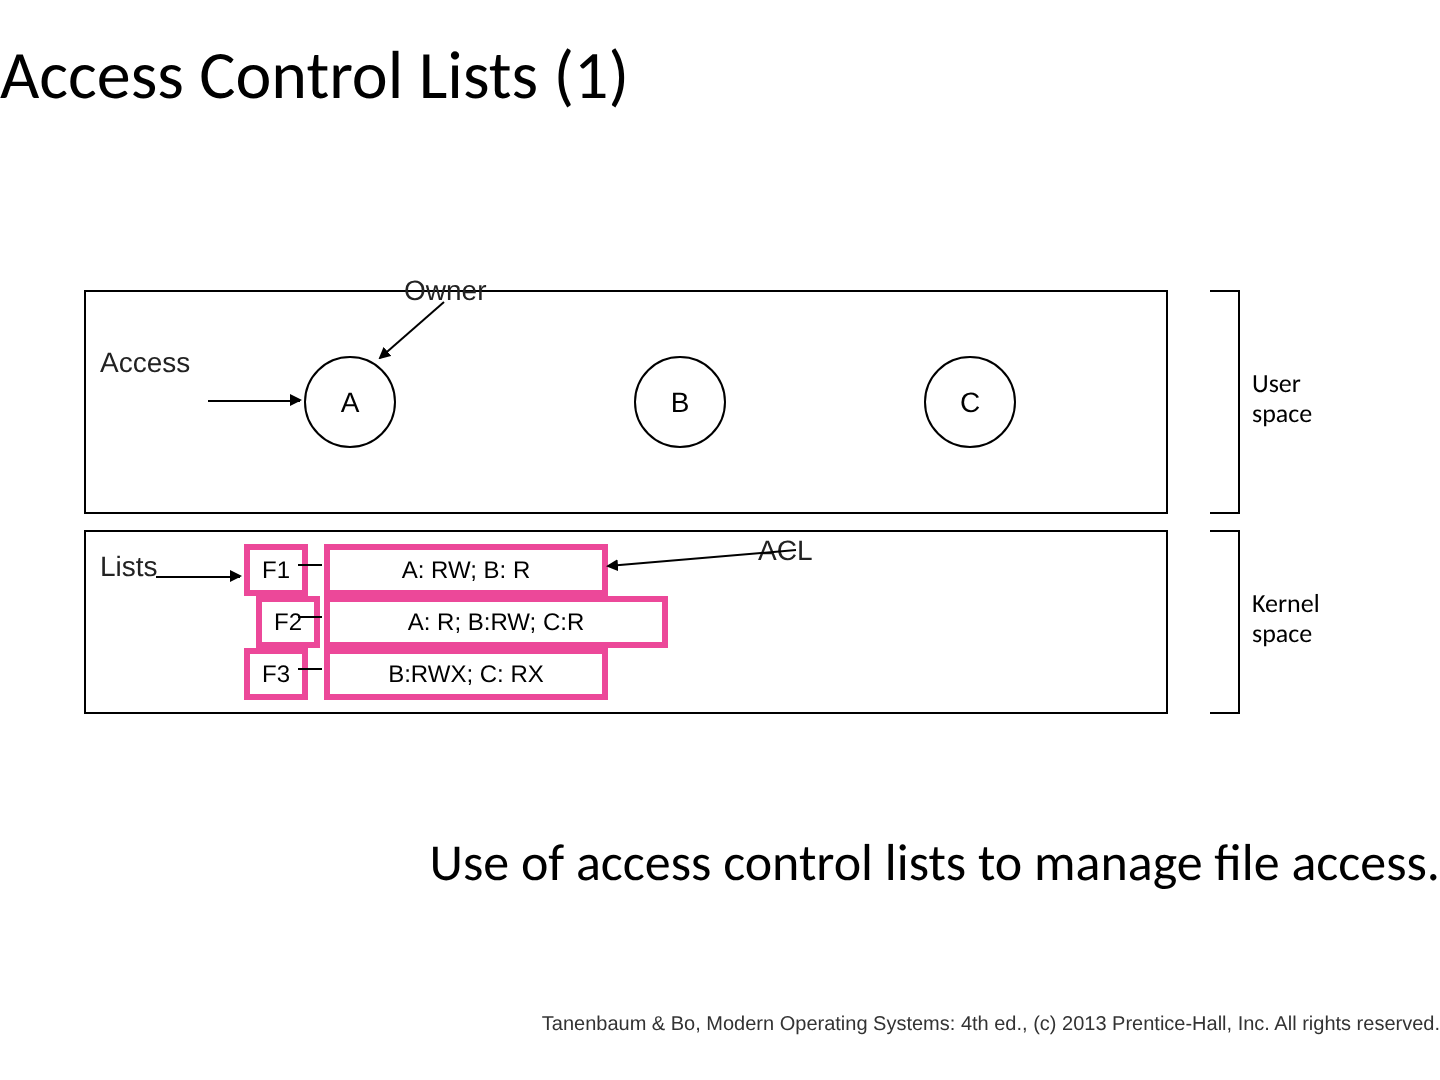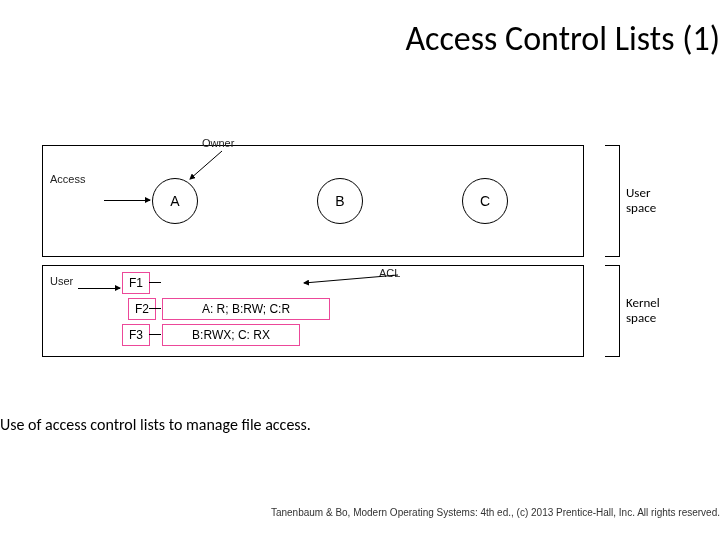--- a/index.html
+++ b/index.html
@@ -1,24 +1,24 @@
 <!DOCTYPE html>
 <html><head>
 <meta charset="utf-8">
 <style>
 html,body{margin:0;padding:0;width:720px;height:540px;background:#fff;font-family:Calibri,Arial,sans-serif;color:#000}
 .slide{position:relative;width:720px;height:540px}
-.title{position:absolute;top:18px;left:0;right:0;text-align:right;font-size:34px;color:#000}
+.title{position:absolute;top:18px;left:0;right:0;text-align:left;font-size:34px;color:#000}
 .diag{position:absolute;top:145px;left:42px;width:636px;height:220px}
 
 .box{position:absolute;border:1px solid #000}
 .userbox{top:0;left:0;width:540px;height:110px}
 .kernbox{top:120px;left:0;width:540px;height:90px}
 
-.lbl{position:absolute;font-family:Arial,Helvetica,sans-serif;font-size:11px;color:#222}  
+.lbl{position:absolute;font-family:Arial,Helvetica,sans-serif;font-size:14px;color:#222}  
 .lbl.inside{position:absolute}
 
 .brace{position:absolute;right:58px;width:14px;border-right:1px solid #000;border-top:1px solid #000;border-bottom:1px solid #000}
 .brace.user{top:0;height:110px}
 .brace.kern{top:120px;height:90px}
 .bracelbl{position:absolute;right:0;font-size:13px;text-align:left;width:52px}
 .bracelbl.user{top:40px}
 .bracelbl.kern{top:150px}
 
 .circle{position:absolute;width:44px;height:44px;border:1px solid #000;border-radius:50%;text-align:center;line-height:44px;font-size:14px;font-family:Arial}
@@ -28,37 +28,37 @@
 
 .proc-lbl{top:28px;left:8px}
 .arrow-proc{position:absolute;top:55px;left:62px;width:46px;height:1px;background:#000}
 .arrow-proc::after{content:"";position:absolute;right:-1px;top:-3px;border-left:6px solid #000;border-top:3px solid transparent;border-bottom:3px solid transparent}
 
 .own-lbl{top:-8px;left:160px}
 
 svg.overlay{position:absolute;top:0;left:0;width:540px;height:220px;pointer-events:none}
 
 .file-lbl{top:130px;left:8px}
-.fbox{position:absolute;border:1px solid #ec4899;font-size:12px;font-family:Arial;text-align:center}
+.fbox{position:absolute;border:3px solid #ec4899;font-size:12px;font-family:Arial;text-align:center}
 .fn{width:26px;height:20px;line-height:20px}
 .fn.F1{top:127px;left:80px}
 .fn.F2{top:153px;left:86px}
 .fn.F3{top:179px;left:80px}
 .acl{height:20px;line-height:20px;left:120px;padding:0 8px}
 .acl.a1{top:127px;width:120px}
 .acl.a2{top:153px;width:150px}
 .acl.a3{top:179px;width:120px}
 .link{position:absolute;height:1px;background:#000}
 .link.l1{top:137px;left:107px;width:12px}
 .link.l2{top:163px;left:107px;width:12px}
 .link.l3{top:189px;left:107px;width:12px}
 .link.fa{top:143px;left:36px;width:42px}
 .link.fa::after{content:"";position:absolute;right:-1px;top:-3px;border-left:6px solid #000;border-top:3px solid transparent;border-bottom:3px solid transparent}
 .acl-lbl{top:122px;left:337px}
-.caption{position:absolute;top:415px;left:0;right:0;text-align:left;font-size:16px}
+.caption{position:absolute;top:415px;left:0;right:0;text-align:right;font-size:26px}
 .footer{position:absolute;bottom:22px;left:0;right:0;text-align:right;font-size:10px;color:#333;font-family:Arial}
 </style>
 </head>
 <body>
 <div class="slide">
 
 <div class="title">Access Control Lists (1)</div>
 
 <div class="diag">
   <div class="box userbox"></div>
@@ -71,29 +71,30 @@
 
   <div class="lbl inside proc-lbl">Access</div>
   <div class="arrow-proc"></div>
 
   <div class="lbl inside own-lbl">Owner</div>
 
   <div class="circle A">A</div>
   <div class="circle B">B</div>
   <div class="circle C">C</div>
 
-  <div class="lbl inside file-lbl">User</div>
+  <div class="lbl inside file-lbl">Lists</div>
   <div class="link fa"></div>
 
   <div class="fbox fn F1">F1</div>
   <div class="fbox fn F2">F2</div>
   <div class="fbox fn F3">F3</div>
   <div class="link l1"></div>
   <div class="link l2"></div>
   <div class="link l3"></div>
+  <div class="fbox acl a1">A: RW;  B: R</div>
   <div class="fbox acl a2">A: R;  B:RW;  C:R</div>
   <div class="fbox acl a3">B:RWX;  C: RX</div>
 
   <div class="lbl inside acl-lbl">ACL</div>
 
   <svg class="overlay" viewBox="0 0 540 220">
     <defs>
           <marker id="ah" markerWidth="6" markerHeight="6" refX="5" refY="3" orient="auto">
             <path d="M0,0 L6,3 L0,6 Z" fill="#000"></path>
           </marker>

